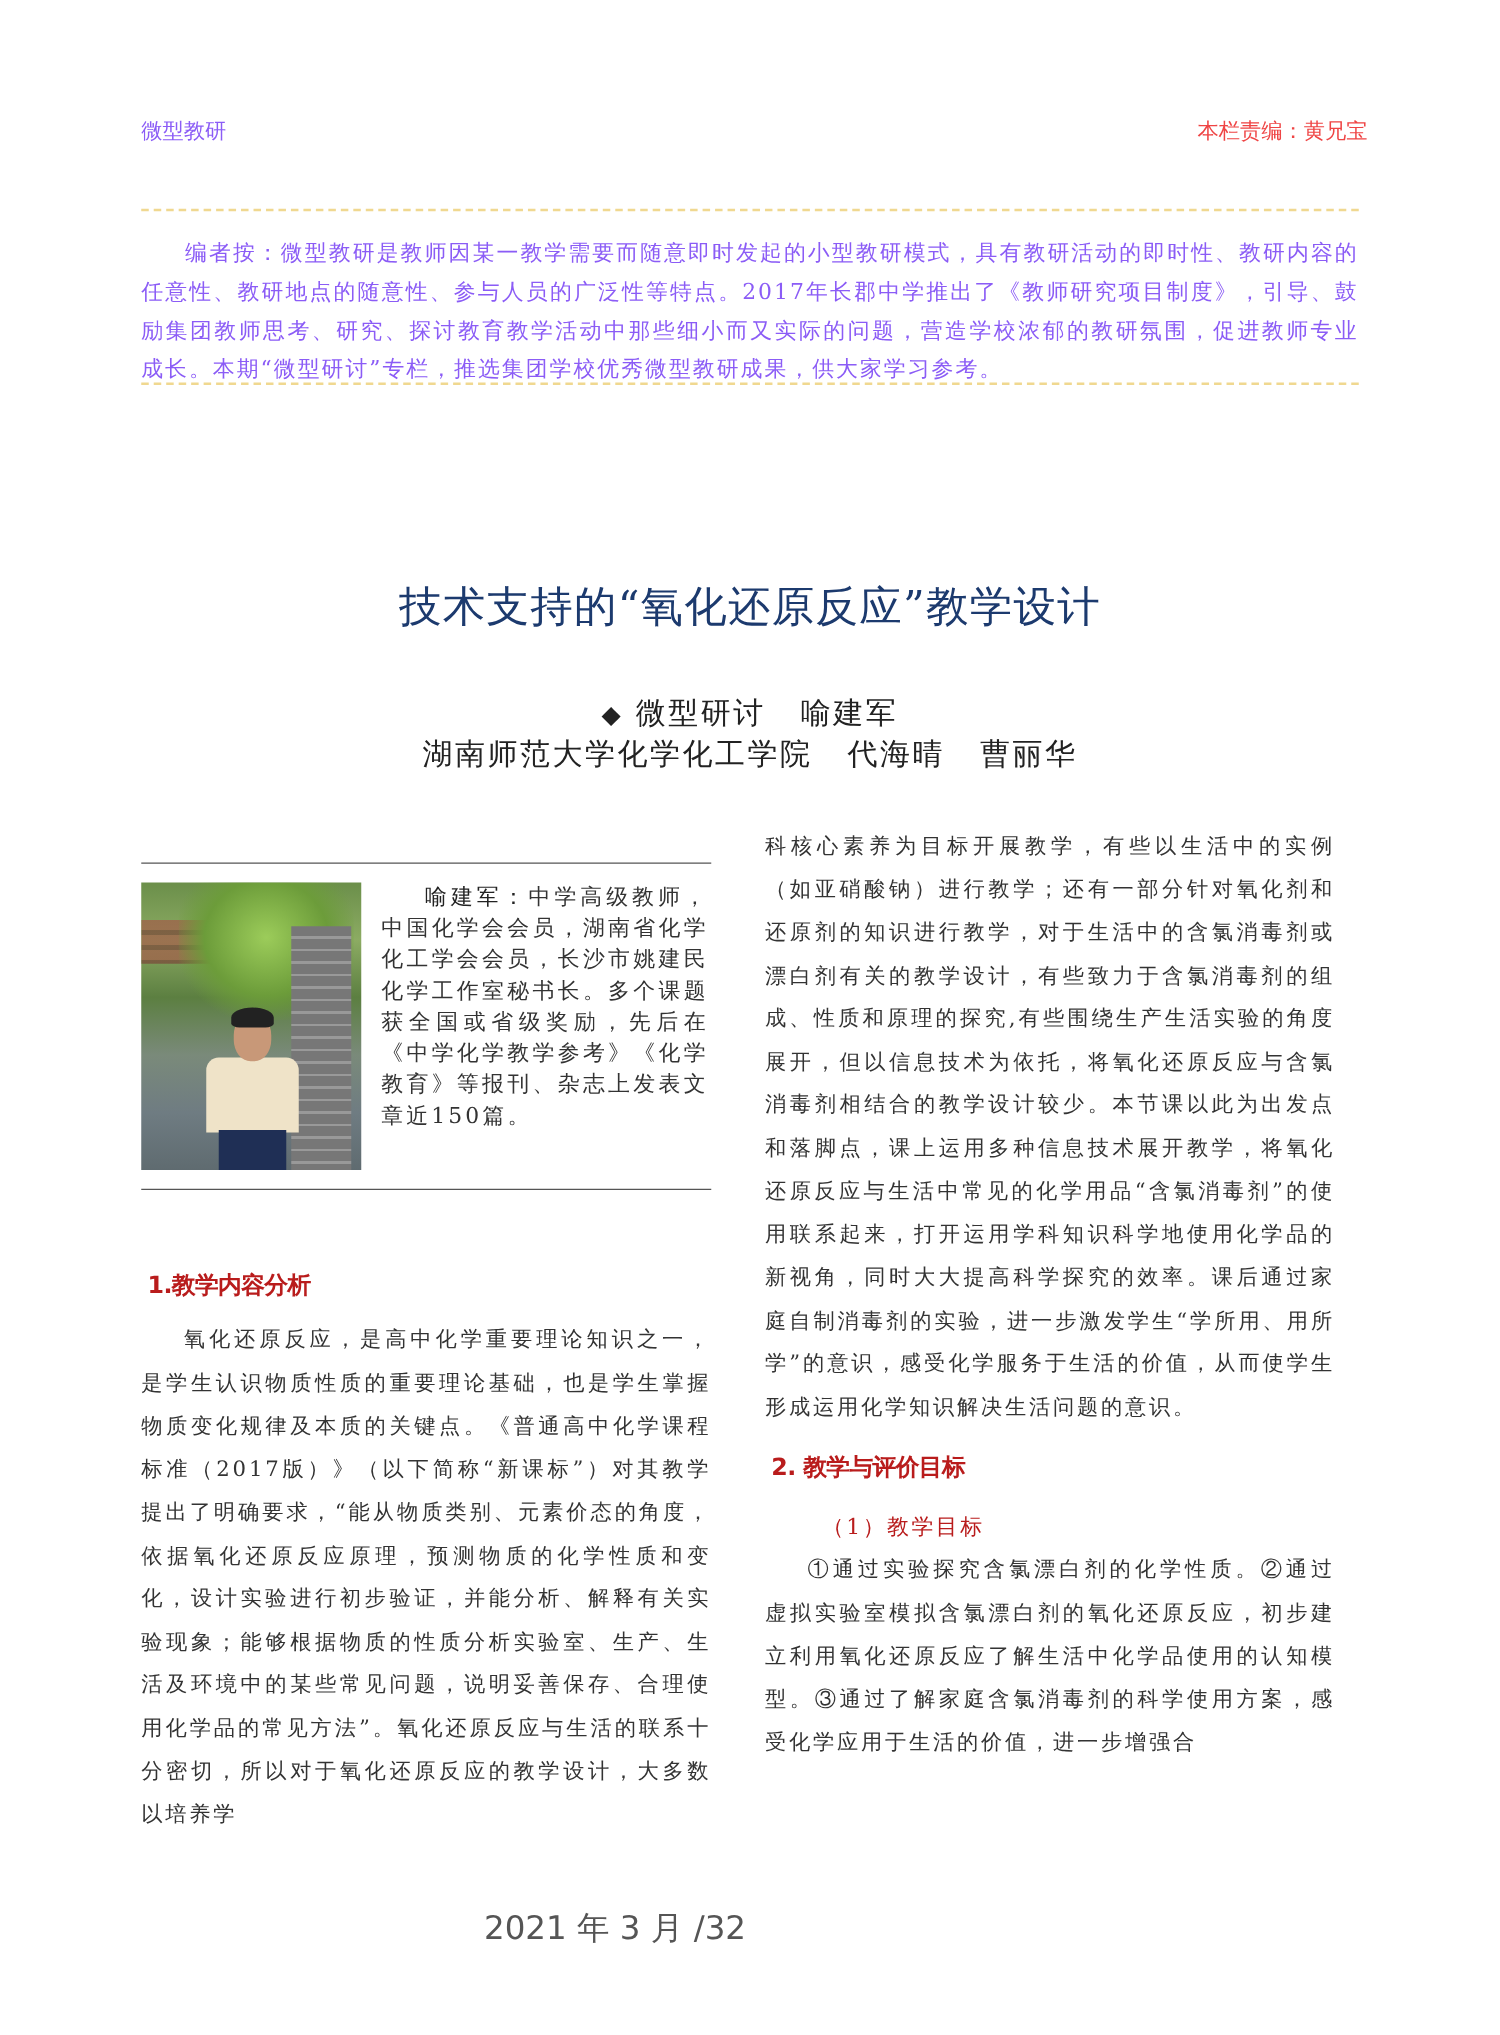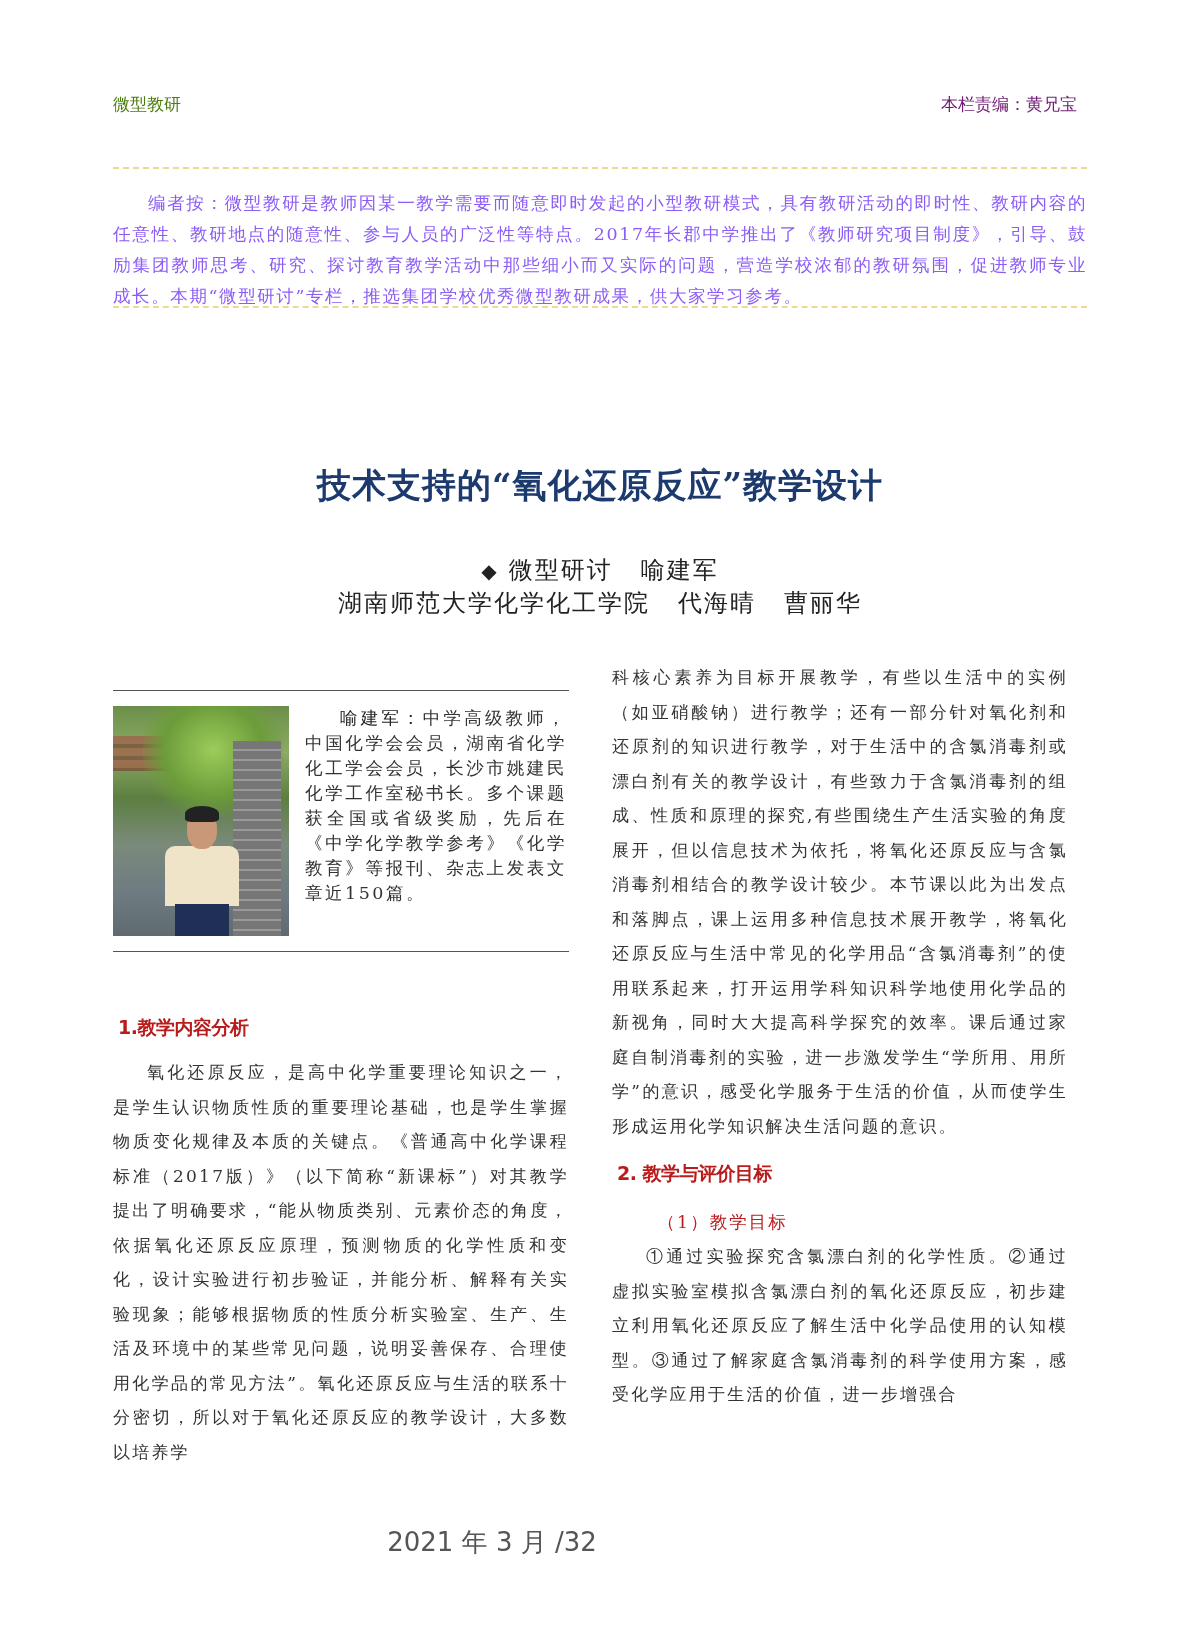--- a/index.html
+++ b/index.html
@@ -1,23 +1,23 @@
 <!DOCTYPE html>
 <html><head>
 <meta charset="utf-8">
 <style>
   html, body { margin: 0; padding: 0; background: #ffffff; }
   body { width: 1200px; height: 1628px; position: relative; overflow: hidden;
          font-family: "DejaVu Serif", "Liberation Serif", serif; color: #333; }
-  .header-left { position: absolute; left: 113px; top: 93px; font-family: "DejaVu Sans", "Liberation Sans", sans-serif; font-size: 17px; color: #4d7c0f; }
-  .header-right { position: absolute; right: 123px; top: 93px; font-family: "DejaVu Sans", "Liberation Sans", sans-serif; font-size: 17px; color: #701a75; }
+  .header-left { position: absolute; left: 113px; top: 93px; font-family: "DejaVu Sans", "Liberation Sans", sans-serif; font-size: 17px; color: #8b5cf6; }
+  .header-right { position: absolute; right: 106px; top: 93px; font-family: "DejaVu Sans", "Liberation Sans", sans-serif; font-size: 17px; color: #ef4444; }
   .dash { position: absolute; left: 113px; width: 974px; height: 0; border-top: 2px dashed #f0d890; }
   .editor-note { position: absolute; left: 113px; top: 188px; width: 974px; font-size: 17.5px; line-height: 31px; color: #8b5cf6; letter-spacing: 1.6px; text-align: justify; }
   .editor-note p { margin: 0; text-indent: 2em; }
-  .title { position: absolute; left: 0; width: 1200px; top: 463px; text-align: center; font-size: 34px; font-weight: bold; color: #1c3a6e; letter-spacing: 1px; font-family: "DejaVu Serif", "Liberation Serif", serif; }
+  .title { position: absolute; left: 0; width: 1200px; top: 463px; text-align: center; font-size: 34px; font-weight: normal; color: #1c3a6e; letter-spacing: 1px; font-family: "DejaVu Serif", "Liberation Serif", serif; }
   .authors { position: absolute; left: 0; width: 1200px; text-align: center; font-size: 24px; color: #222; letter-spacing: 2px; }
   .authors.a1 { top: 554px; }
   .authors.a2 { top: 587px; }
   .diamond { display: inline-block; font-size: 20px; margin-right: 10px; }
   .sep { display: inline-block; width: 28px; }
   .bio-box { position: absolute; left: 113px; top: 690px; width: 456px; height: 260px; border-top: 1.5px solid #555; border-bottom: 1.5px solid #555; }
   .photo { position: absolute; left: 0; top: 15px; width: 176px; height: 230px; overflow: hidden;
            background: linear-gradient(180deg, #6b8f4a 0%, #8cab63 20%, #5c7f41 40%, #7a8a7a 60%, #6f7c82 80%, #5f6b70 100%); }
   .photo .pillar { position: absolute; right: 8px; top: 35px; width: 48px; height: 195px; background: repeating-linear-gradient(180deg, #777 0 8px, #999 8px 10px); }
   .photo .beam { position: absolute; left: 0; top: 30px; width: 120px; height: 35px; background: repeating-linear-gradient(180deg, #a0604a 0 8px, #7a4a3a 8px 12px); opacity: .75; }

